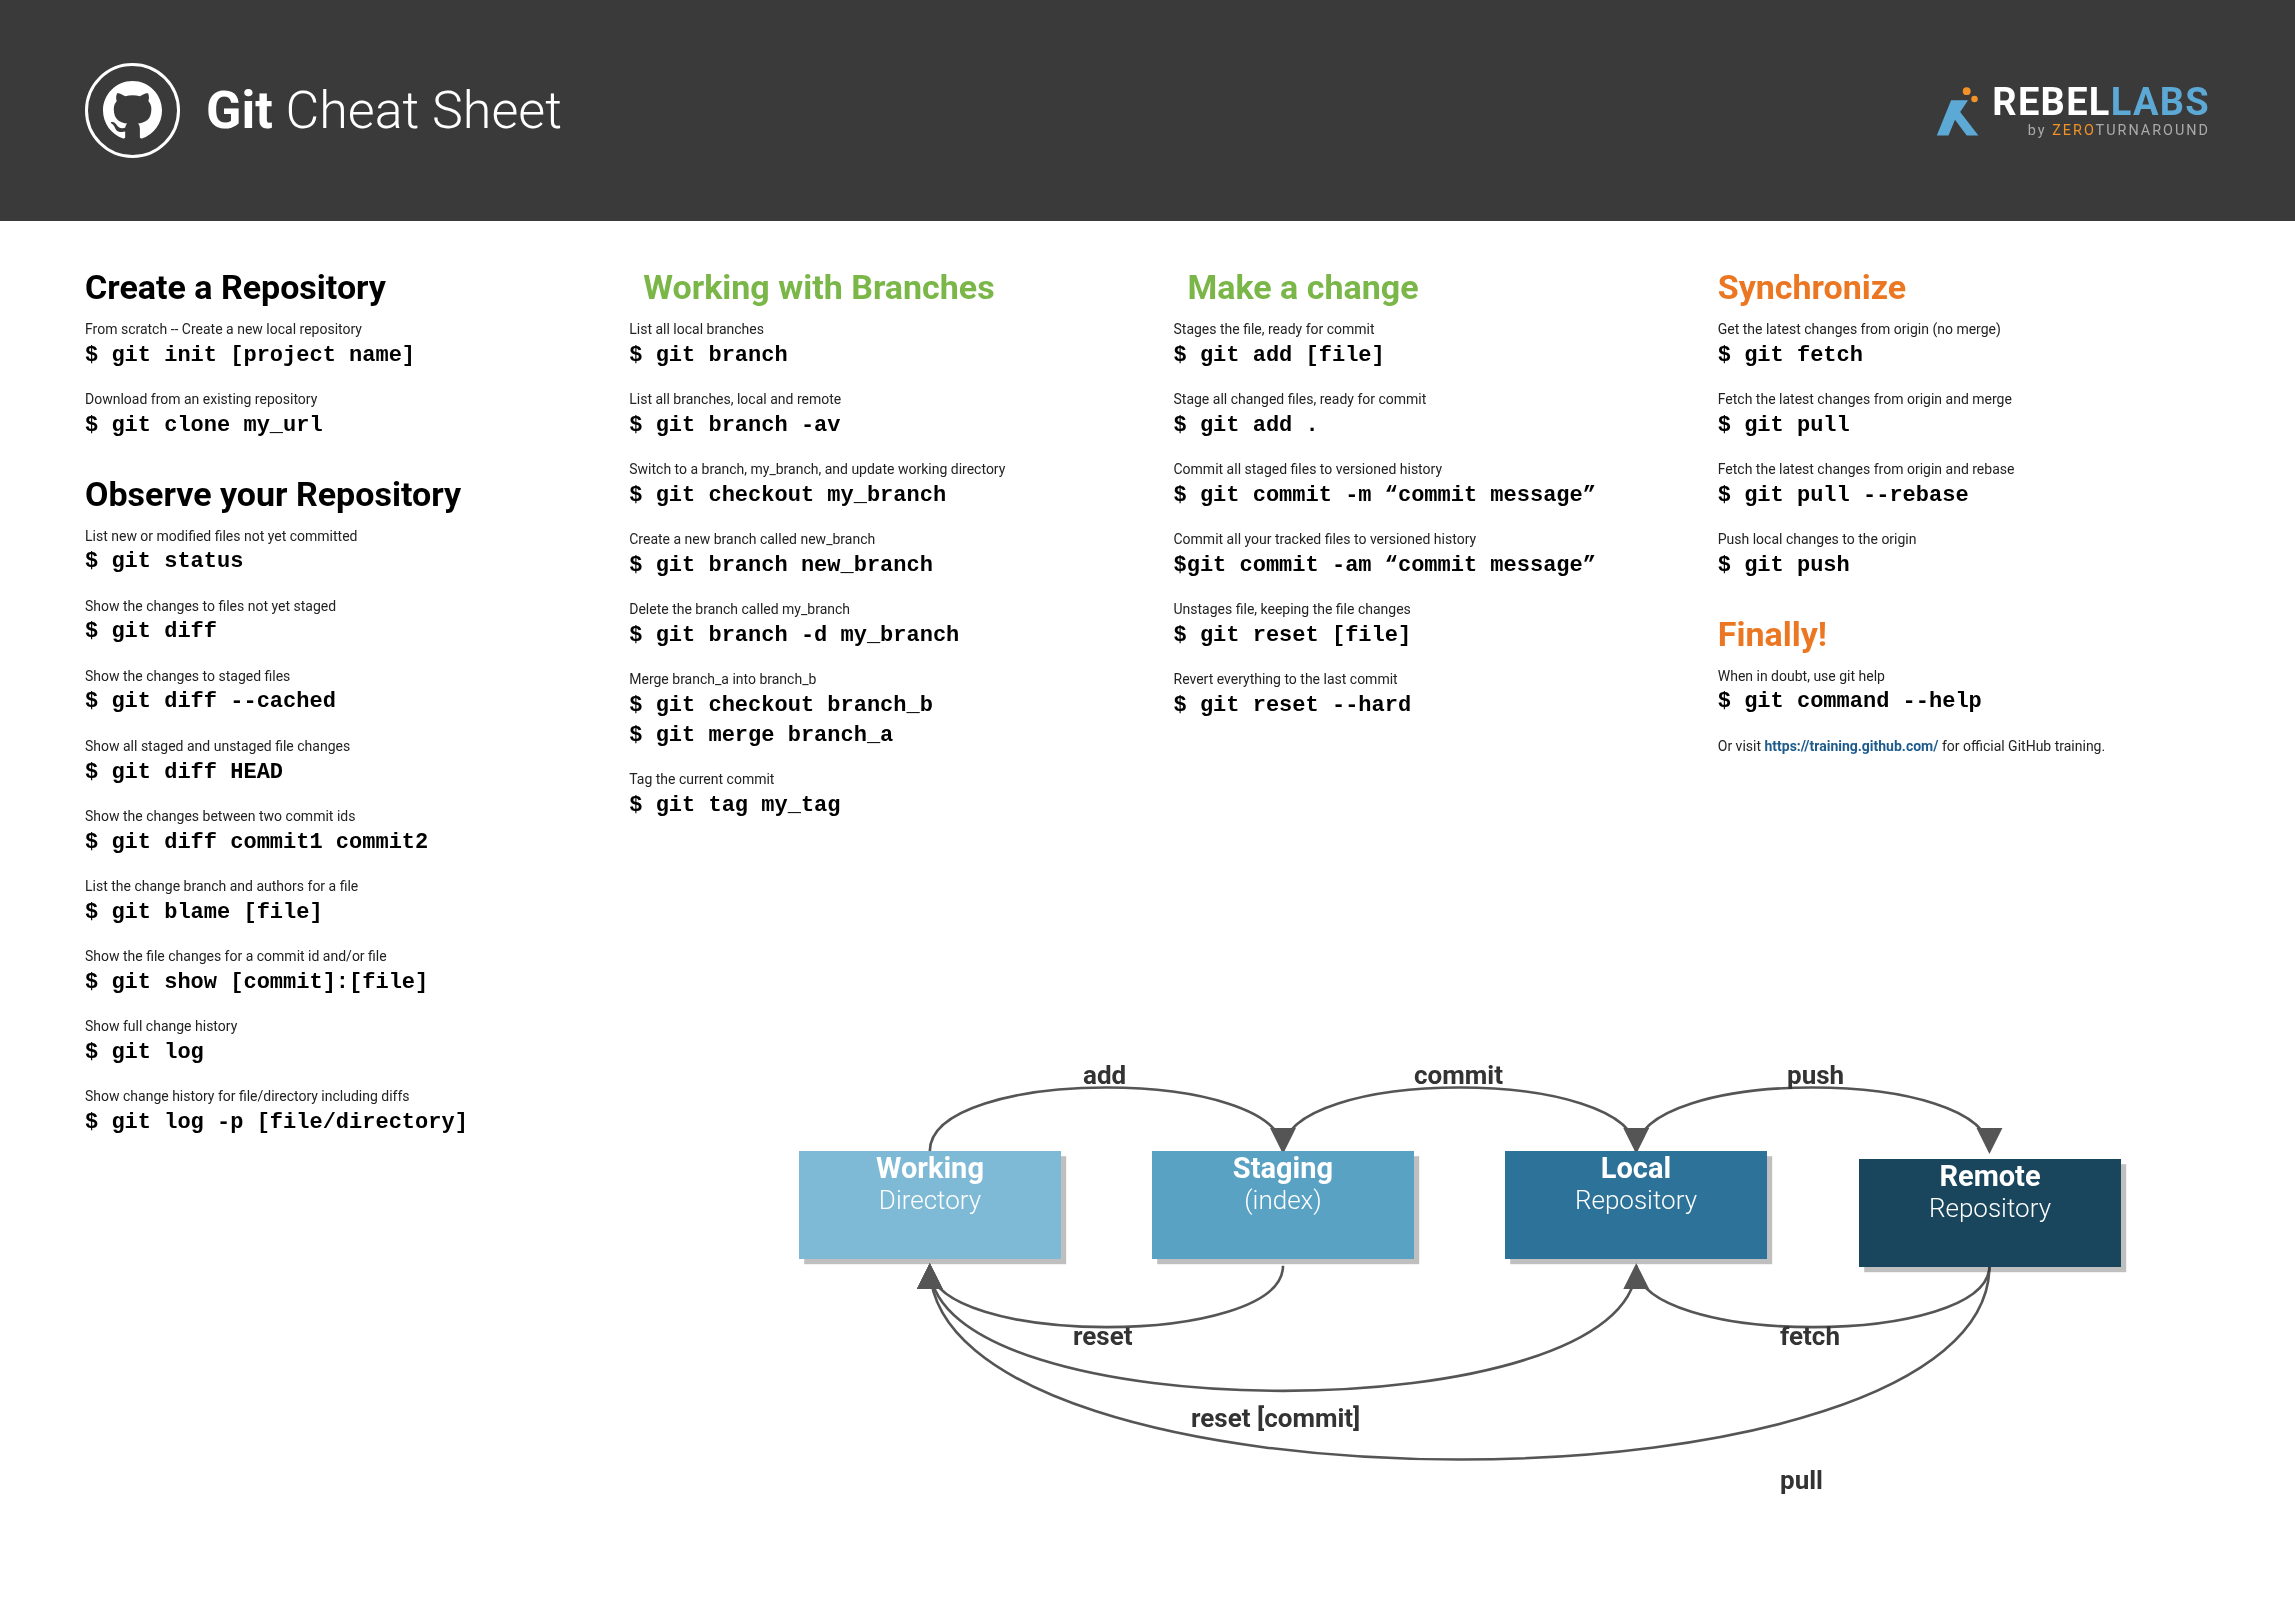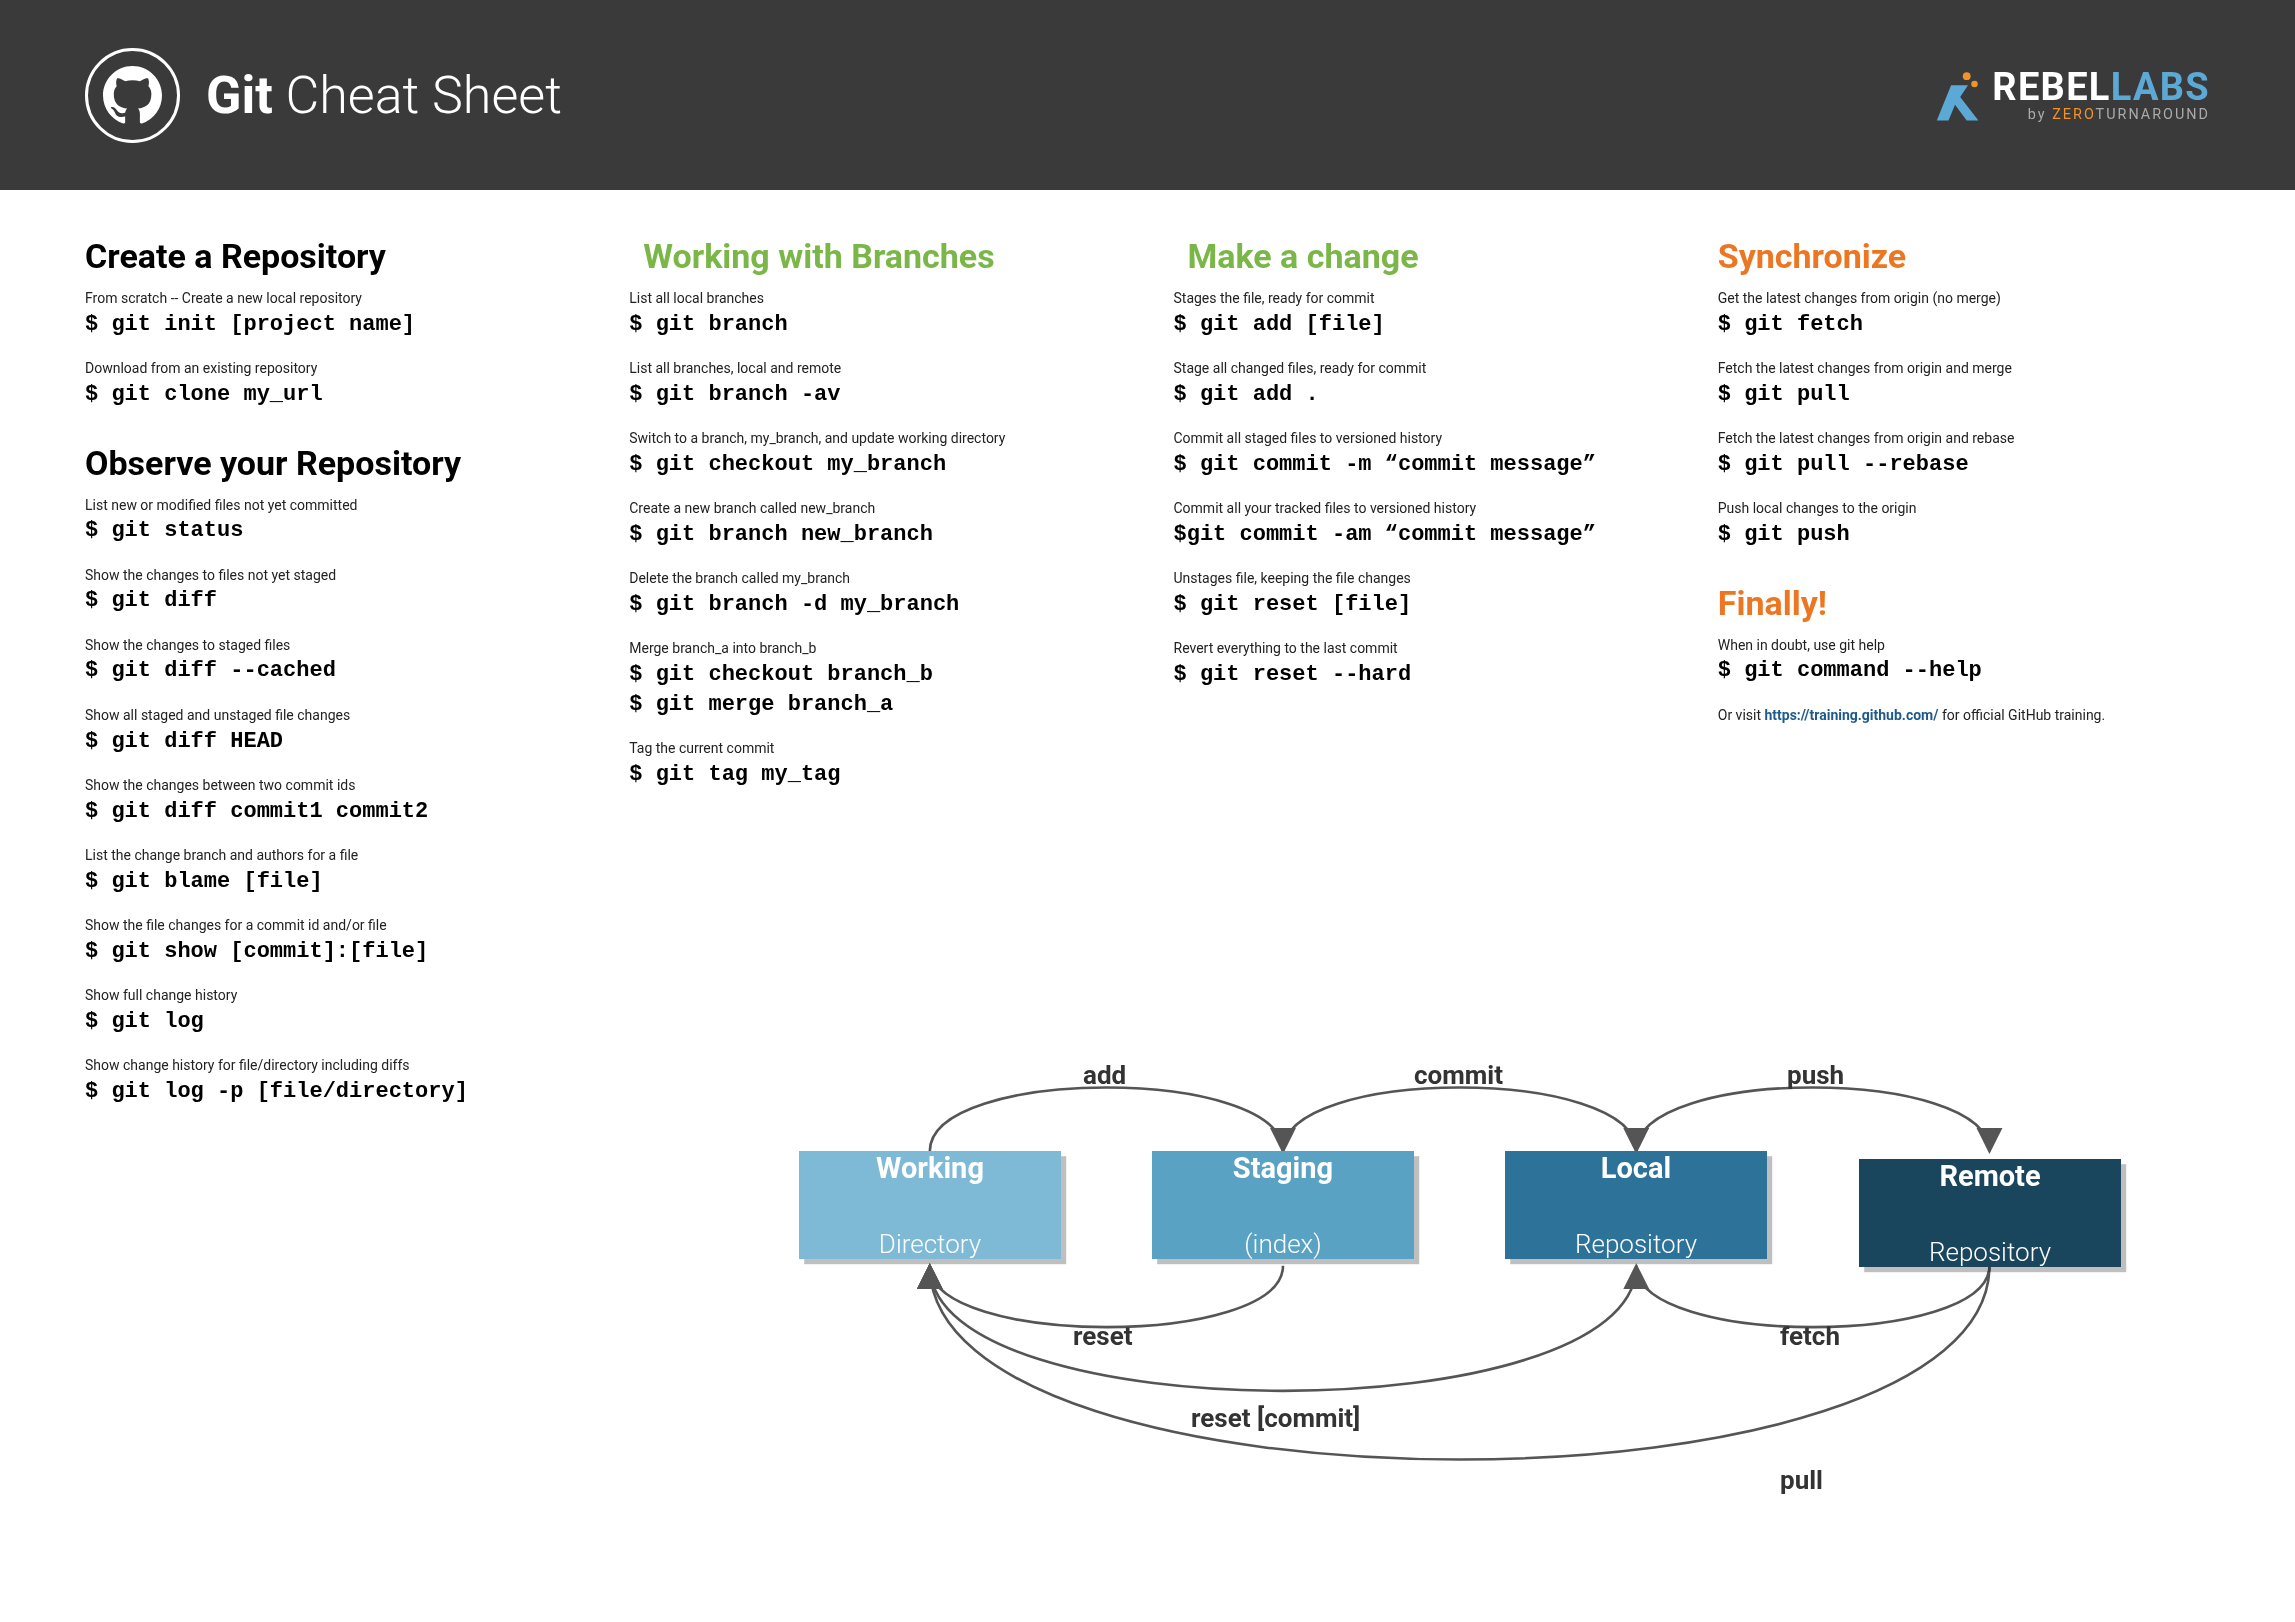--- a/index.html
+++ b/index.html
@@ -9,21 +9,21 @@
   }
   body {
     font-family: -apple-system, BlinkMacSystemFont, "Segoe UI", Roboto, "Helvetica Neue", Arial, sans-serif;
     background: #fff;
     width: 2295px;
     height: 1623px;
     overflow: hidden;
   }
   .header {
     background: #3a3a3a;
-    height: 190px;
+    height: 221px;
     display: flex;
     align-items: center;
     justify-content: space-between;
     padding: 0 85px;
   }
   .header-left {
     display: flex;
     align-items: center;
     gap: 26px;
   }
@@ -124,21 +124,21 @@
     width: 1440px;
     height: 556px;
   }
   .box {
     position: absolute;
     width: 262px;
     height: 108px;
     display: flex;
     flex-direction: column;
     align-items: center;
-    justify-content: space-between;
+    justify-content: flex-start;
     color: #fff;
     box-shadow: 5.2px 5.2px 0 rgba(0,0,0,0.25);
   }
   .box .b1 { font-size: 29px; font-weight: 700; }
   .box .b2 { font-size: 26px; font-weight: 300; }
   .box1 { background: #7ebad6; left: 79px; top: 124px; }
   .box2 { background: #59a2c4; left: 432px; top: 124px; }
   .box3 { background: #2d7298; left: 785px; top: 124px; }
   .box4 { background: #1a465d; left: 1139px; top: 132px; }
   .arrow-label {

